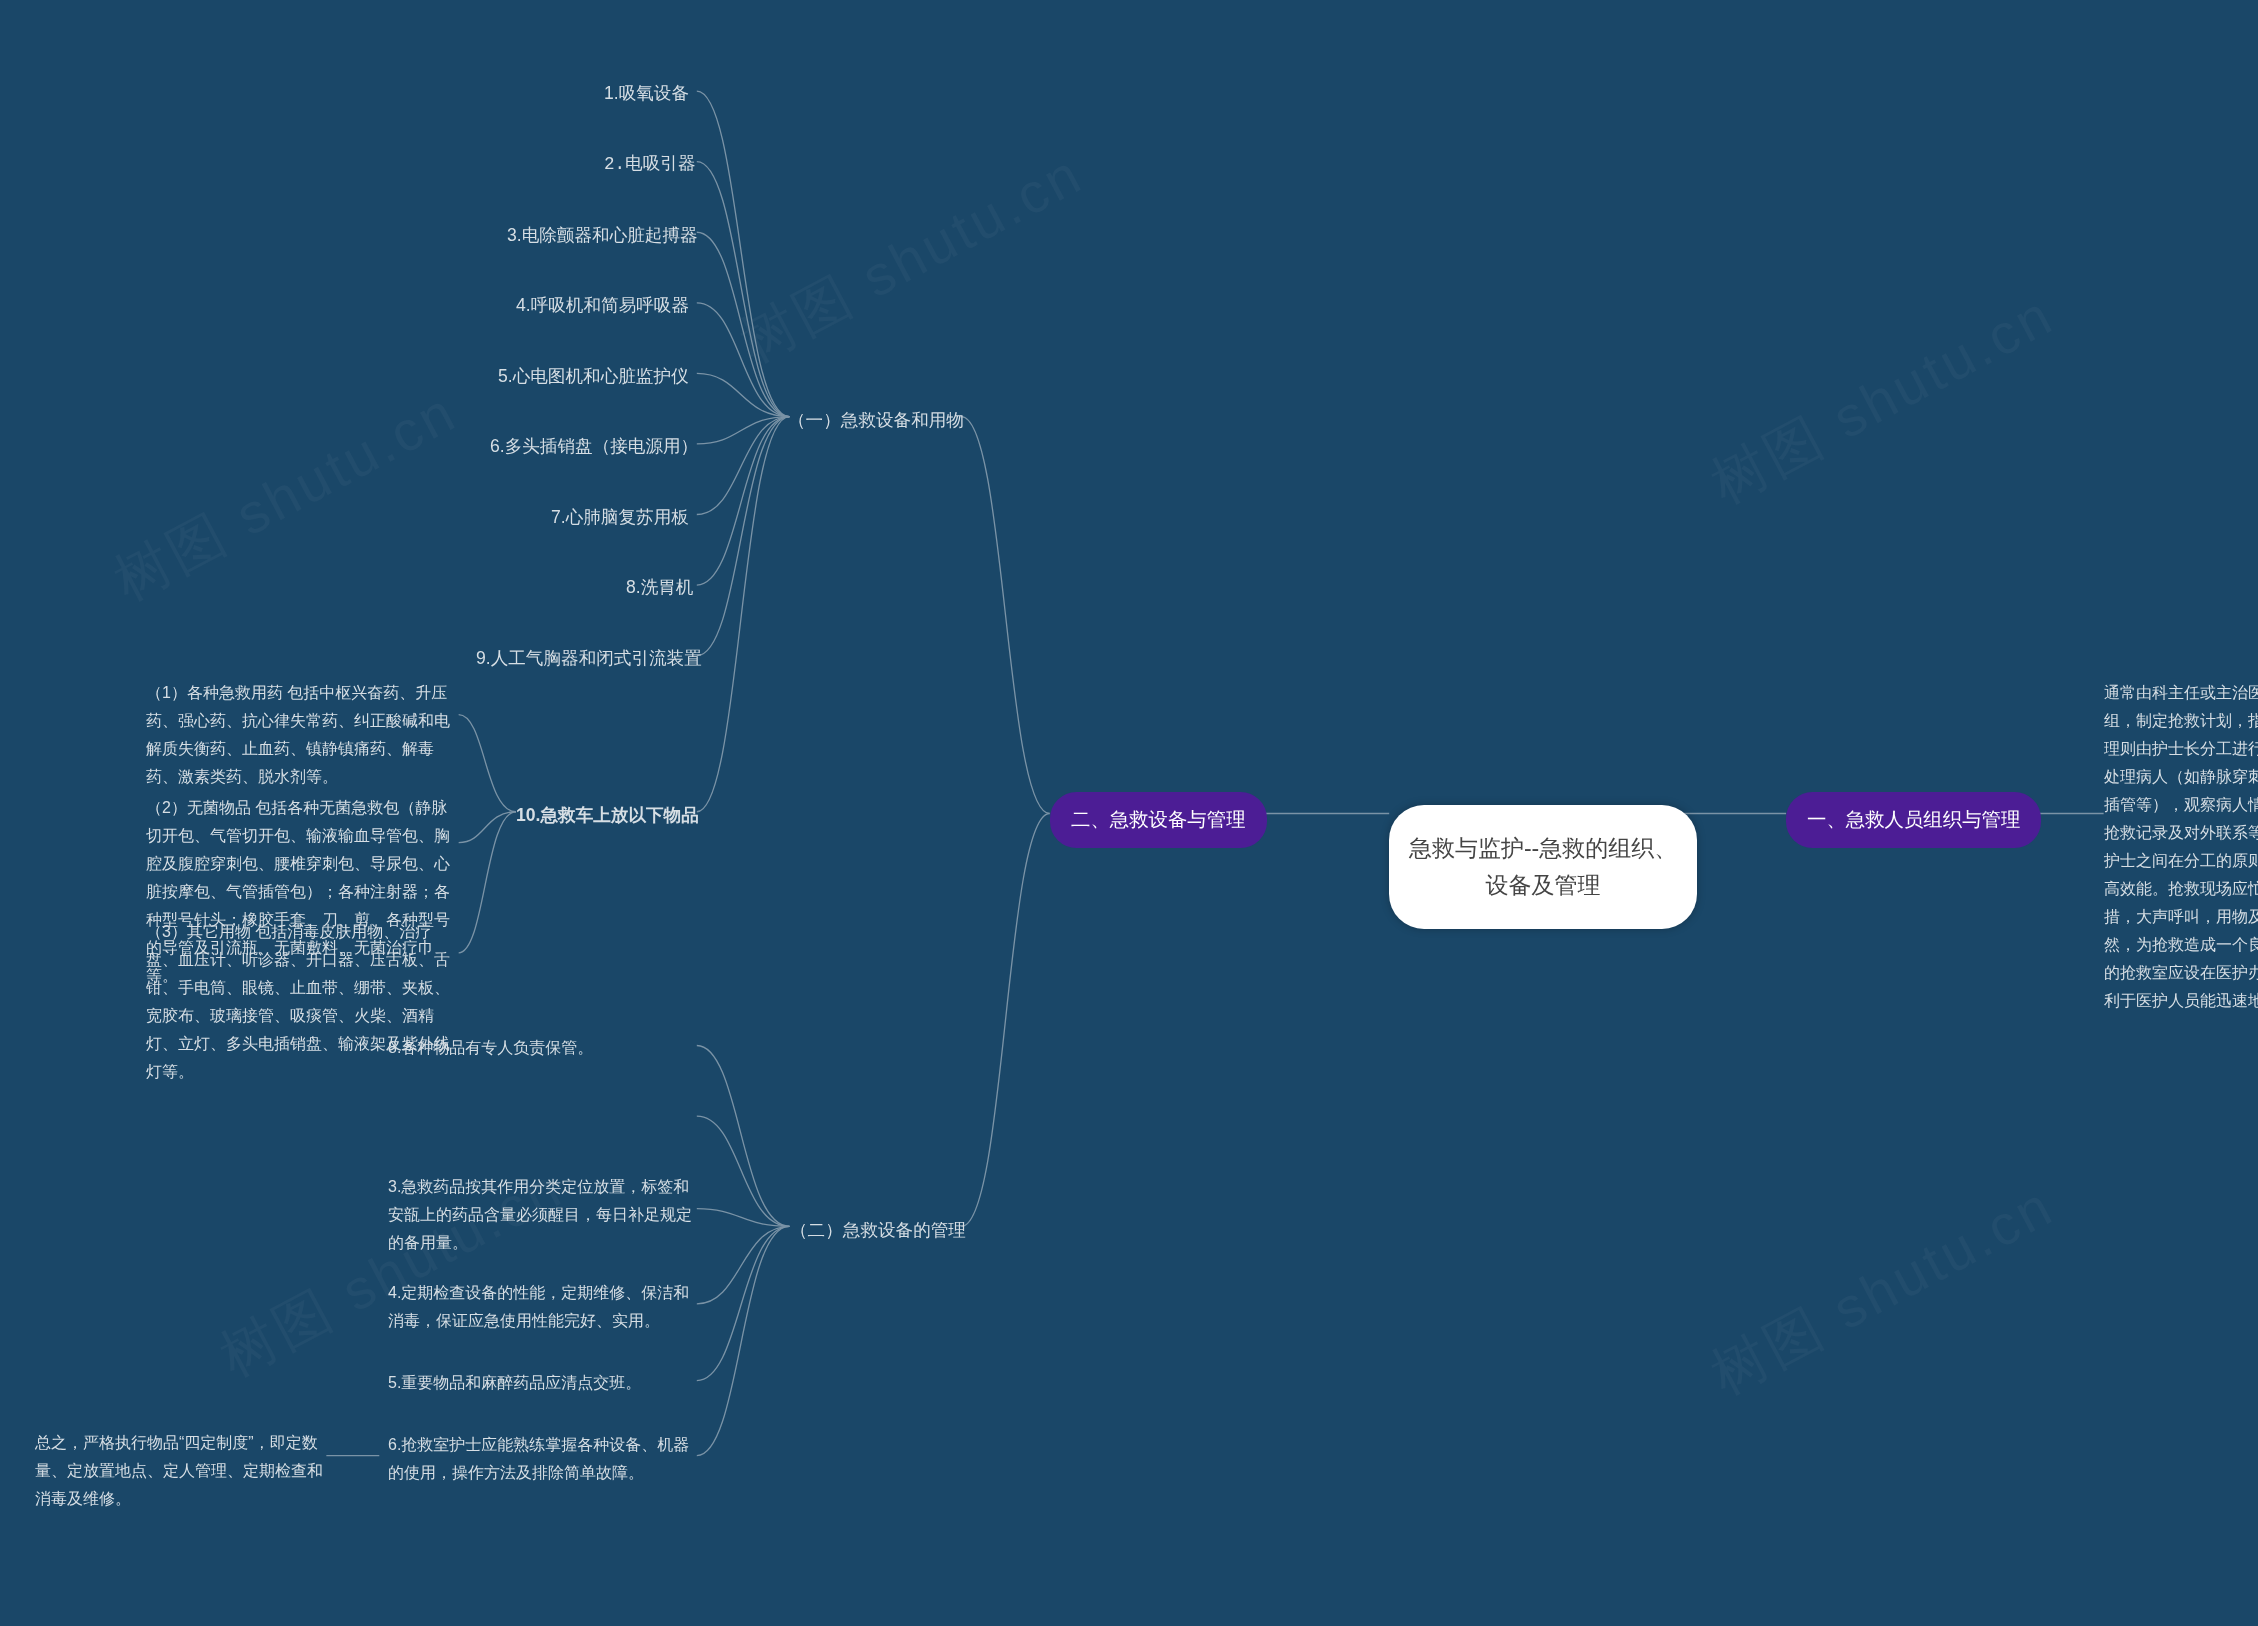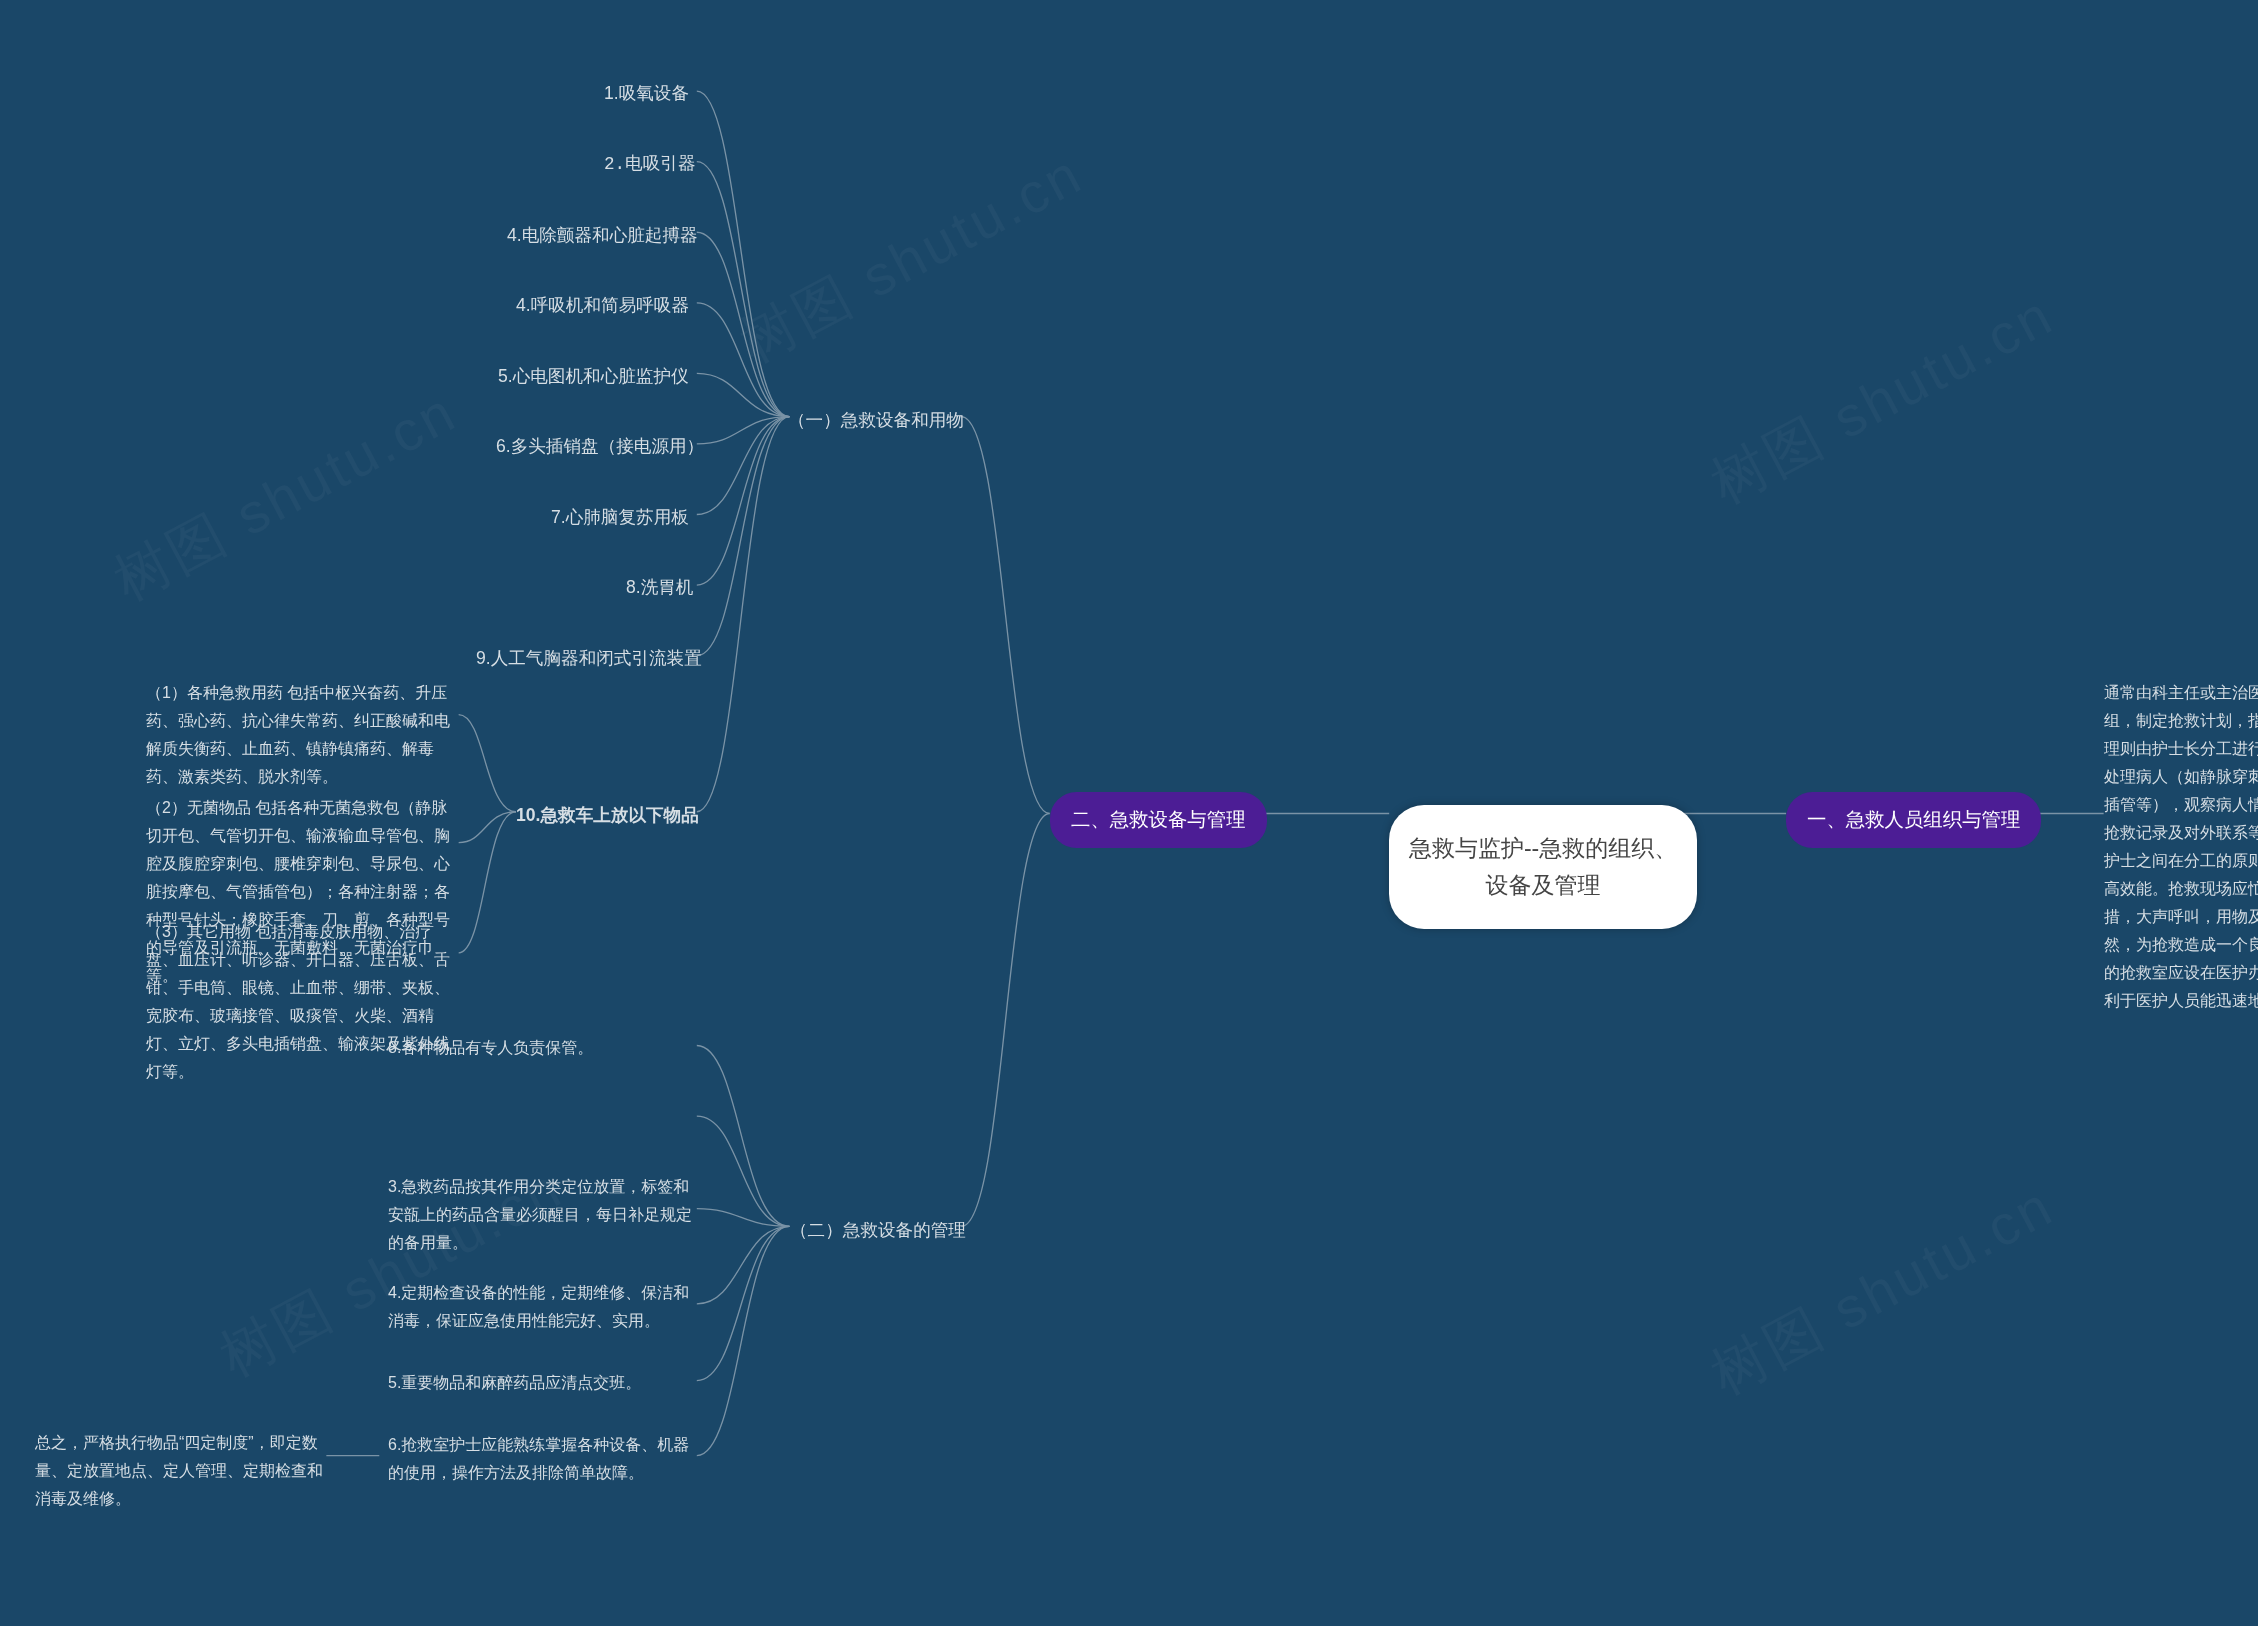--- a/index.html
+++ b/index.html
@@ -138,24 +138,24 @@
   <div class="node pill" style="left:1786px; top:792px;">一、急救人员组织与管理</div>
 
   <div class="node textblock" style="left:2104px; top:679px; width:318px;">通常由科主任或主治医师负责组织抢救小组，制定抢救计划，指挥现场抢救行动。护理则由护士长分工进行，护士的工作有直接处理病人（如静脉穿刺、各种注射、吸氧、插管等），观察病人情况，药品供应，书写抢救记录及对外联系等；医护之间、护士与护士之间在分工的原则下密切配合，发挥最高效能。抢救现场应忙而不乱，切忌惊慌失措，大声呼叫，用物及时处理，使之秩序井然，为抢救造成一个良好的工作环境。病房的抢救室应设在医护办公室附近的房间，以利于医护人员能迅速地集中到抢救现场。</div>
 
   <div class="node pill" style="left:1050px; top:792px;">二、急救设备与管理</div>
 
   <div class="node label" style="left:788px; top:406px;">（一）急救设备和用物</div>
 
   <div class="node label" style="left:604px; top:79px;">1.吸氧设备</div>
   <div class="node label" style="left:604px; top:150px;font-family:Liberation Mono, monospace;">2.电吸引器</div>
-  <div class="node label" style="left:507px; top:221px;">4.电除颤器和心脏起搏器</div>
+  <div class="node label" style="left:507px; top:221px;">3.电除颤器和心脏起搏器</div>
   <div class="node label" style="left:516px; top:291px;">4.呼吸机和简易呼吸器</div>
   <div class="node label" style="left:498px; top:362px;">5.心电图机和心脏监护仪</div>
-  <div class="node label" style="left:490px; top:432px;margin-left:6px;">6.多头插销盘（接电源用）</div>
+  <div class="node label" style="left:490px; top:432px;">6.多头插销盘（接电源用）</div>
   <div class="node label" style="left:551px; top:503px;">7.心肺脑复苏用板</div>
   <div class="node label" style="left:626px; top:573px;">8.洗胃机</div>
   <div class="node label" style="left:476px; top:644px;">9.人工气胸器和闭式引流装置</div>
   <div class="node label" style="left:516px; top:801px;font-weight:bold;">10.急救车上放以下物品</div>
 
   <div class="node textblock" style="left:146px; top:679px; width:313px;">（1）各种急救用药 包括中枢兴奋药、升压药、强心药、抗心律失常药、纠正酸碱和电解质失衡药、止血药、镇静镇痛药、解毒药、激素类药、脱水剂等。</div>
   <div class="node textblock" style="left:146px; top:794px; width:313px;">（2）无菌物品 包括各种无菌急救包（静脉切开包、气管切开包、输液输血导管包、胸腔及腹腔穿刺包、腰椎穿刺包、导尿包、心脏按摩包、气管插管包）；各种注射器；各种型号针头；橡胶手套、刀、剪、各种型号的导管及引流瓶、无菌敷料、无菌治疗巾等。</div>
   <div class="node textblock" style="left:146px; top:918px; width:313px;">（3）其它用物 包括消毒皮肤用物、治疗盘、血压计、听诊器、开口器、压舌板、舌钳、手电筒、眼镜、止血带、绷带、夹板、宽胶布、玻璃接管、吸痰管、火柴、酒精灯、立灯、多头电插销盘、输液架及紫外线灯等。</div>
 
   <div class="node label" style="left:790px; top:1216px;">（二）急救设备的管理</div>

